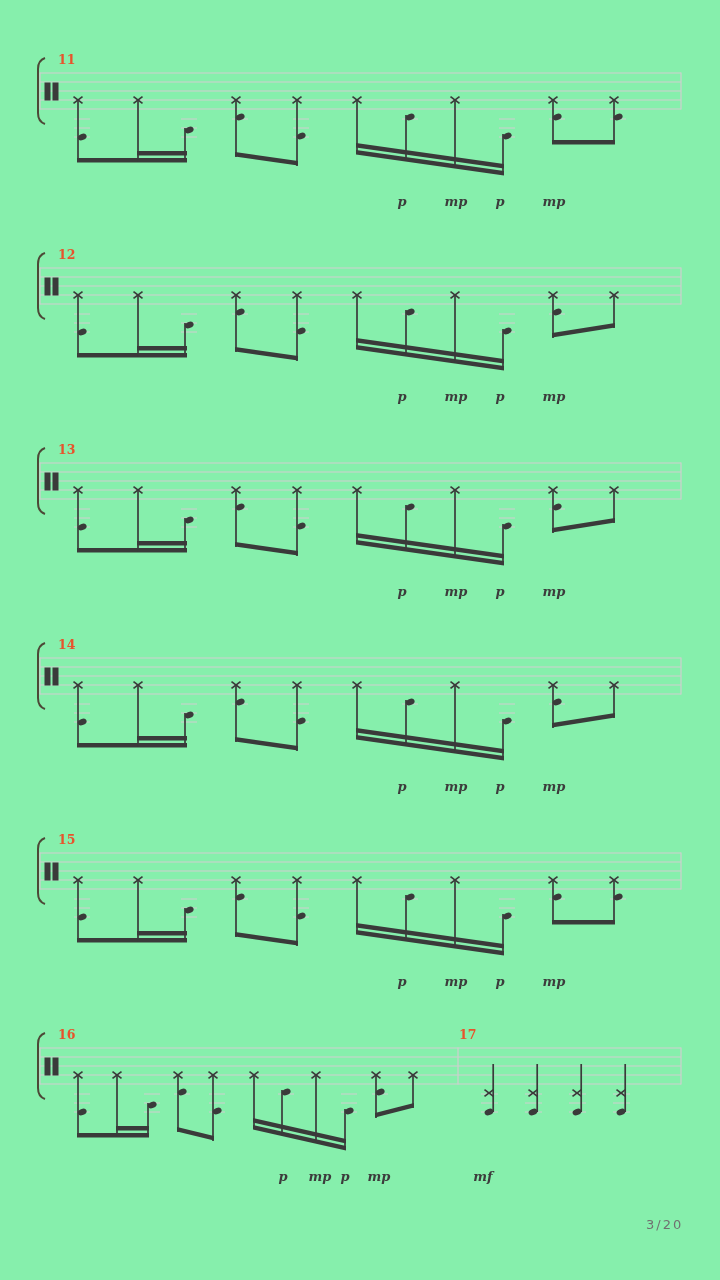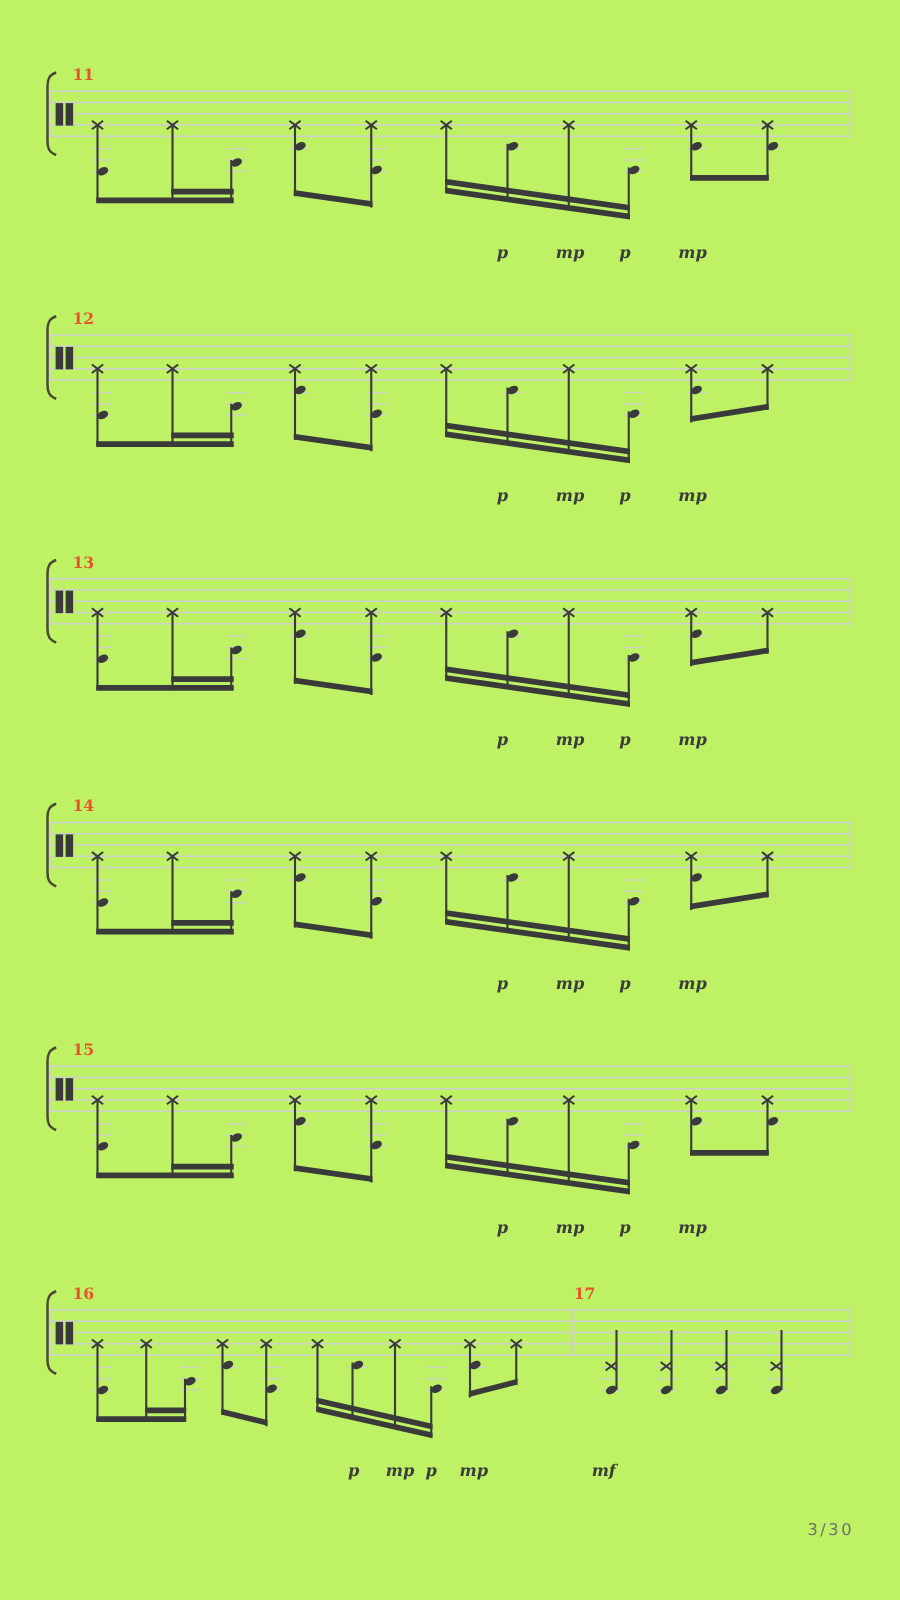--- a/index.html
+++ b/index.html
@@ -1,16 +1,16 @@
 <!DOCTYPE html>
 <html><head>
 <meta charset="utf-8">
 <style>
   html,body{margin:0;padding:0;background:#000;}
-  #app{position:relative;width:720px;height:1280px;background:#bef264;overflow:hidden;}
+  #app{position:relative;width:720px;height:1280px;background:#86efac;overflow:hidden;}
   #score{position:absolute;left:0;top:0;}
   #page-indicator{position:absolute;left:646px;top:1217px;color:#707070;
     font-family:"DejaVu Sans",sans-serif;font-size:13px;letter-spacing:2px;}
 </style>
 </head>
 <body>
 
 <div id="app">
   <svg id="score" width="720" height="1280" viewBox="0 0 720 1280">
       <g>
@@ -614,14 +614,14 @@
           <line x1="616.5" y1="1096.4" x2="625.5" y2="1089.6" stroke="#3a3a3a" stroke-width="1.7"></line>
           <ellipse cx="0" cy="0" rx="4.6" ry="3.1" transform="translate(621 1112) rotate(-24)" fill="#3a3a3a"></ellipse>
         </g>
         <text x="283" y="1181" fill="#3c3c3c" font-size="13" font-style="italic" font-weight="bold" font-family="&quot;DejaVu Serif&quot;,serif" text-anchor="middle">p</text>
         <text x="320" y="1181" fill="#3c3c3c" font-size="13" font-style="italic" font-weight="bold" font-family="&quot;DejaVu Serif&quot;,serif" text-anchor="middle">mp</text>
         <text x="345" y="1181" fill="#3c3c3c" font-size="13" font-style="italic" font-weight="bold" font-family="&quot;DejaVu Serif&quot;,serif" text-anchor="middle">p</text>
         <text x="379" y="1181" fill="#3c3c3c" font-size="13" font-style="italic" font-weight="bold" font-family="&quot;DejaVu Serif&quot;,serif" text-anchor="middle">mp</text>
         <text x="483" y="1181" fill="#3c3c3c" font-size="13" font-style="italic" font-weight="bold" font-family="&quot;DejaVu Serif&quot;,serif" text-anchor="middle">mf</text>
       </g>
     </svg>
-  <div id="page-indicator">3/30</div>
+  <div id="page-indicator">3/20</div>
 </div>
 
 </body></html>

